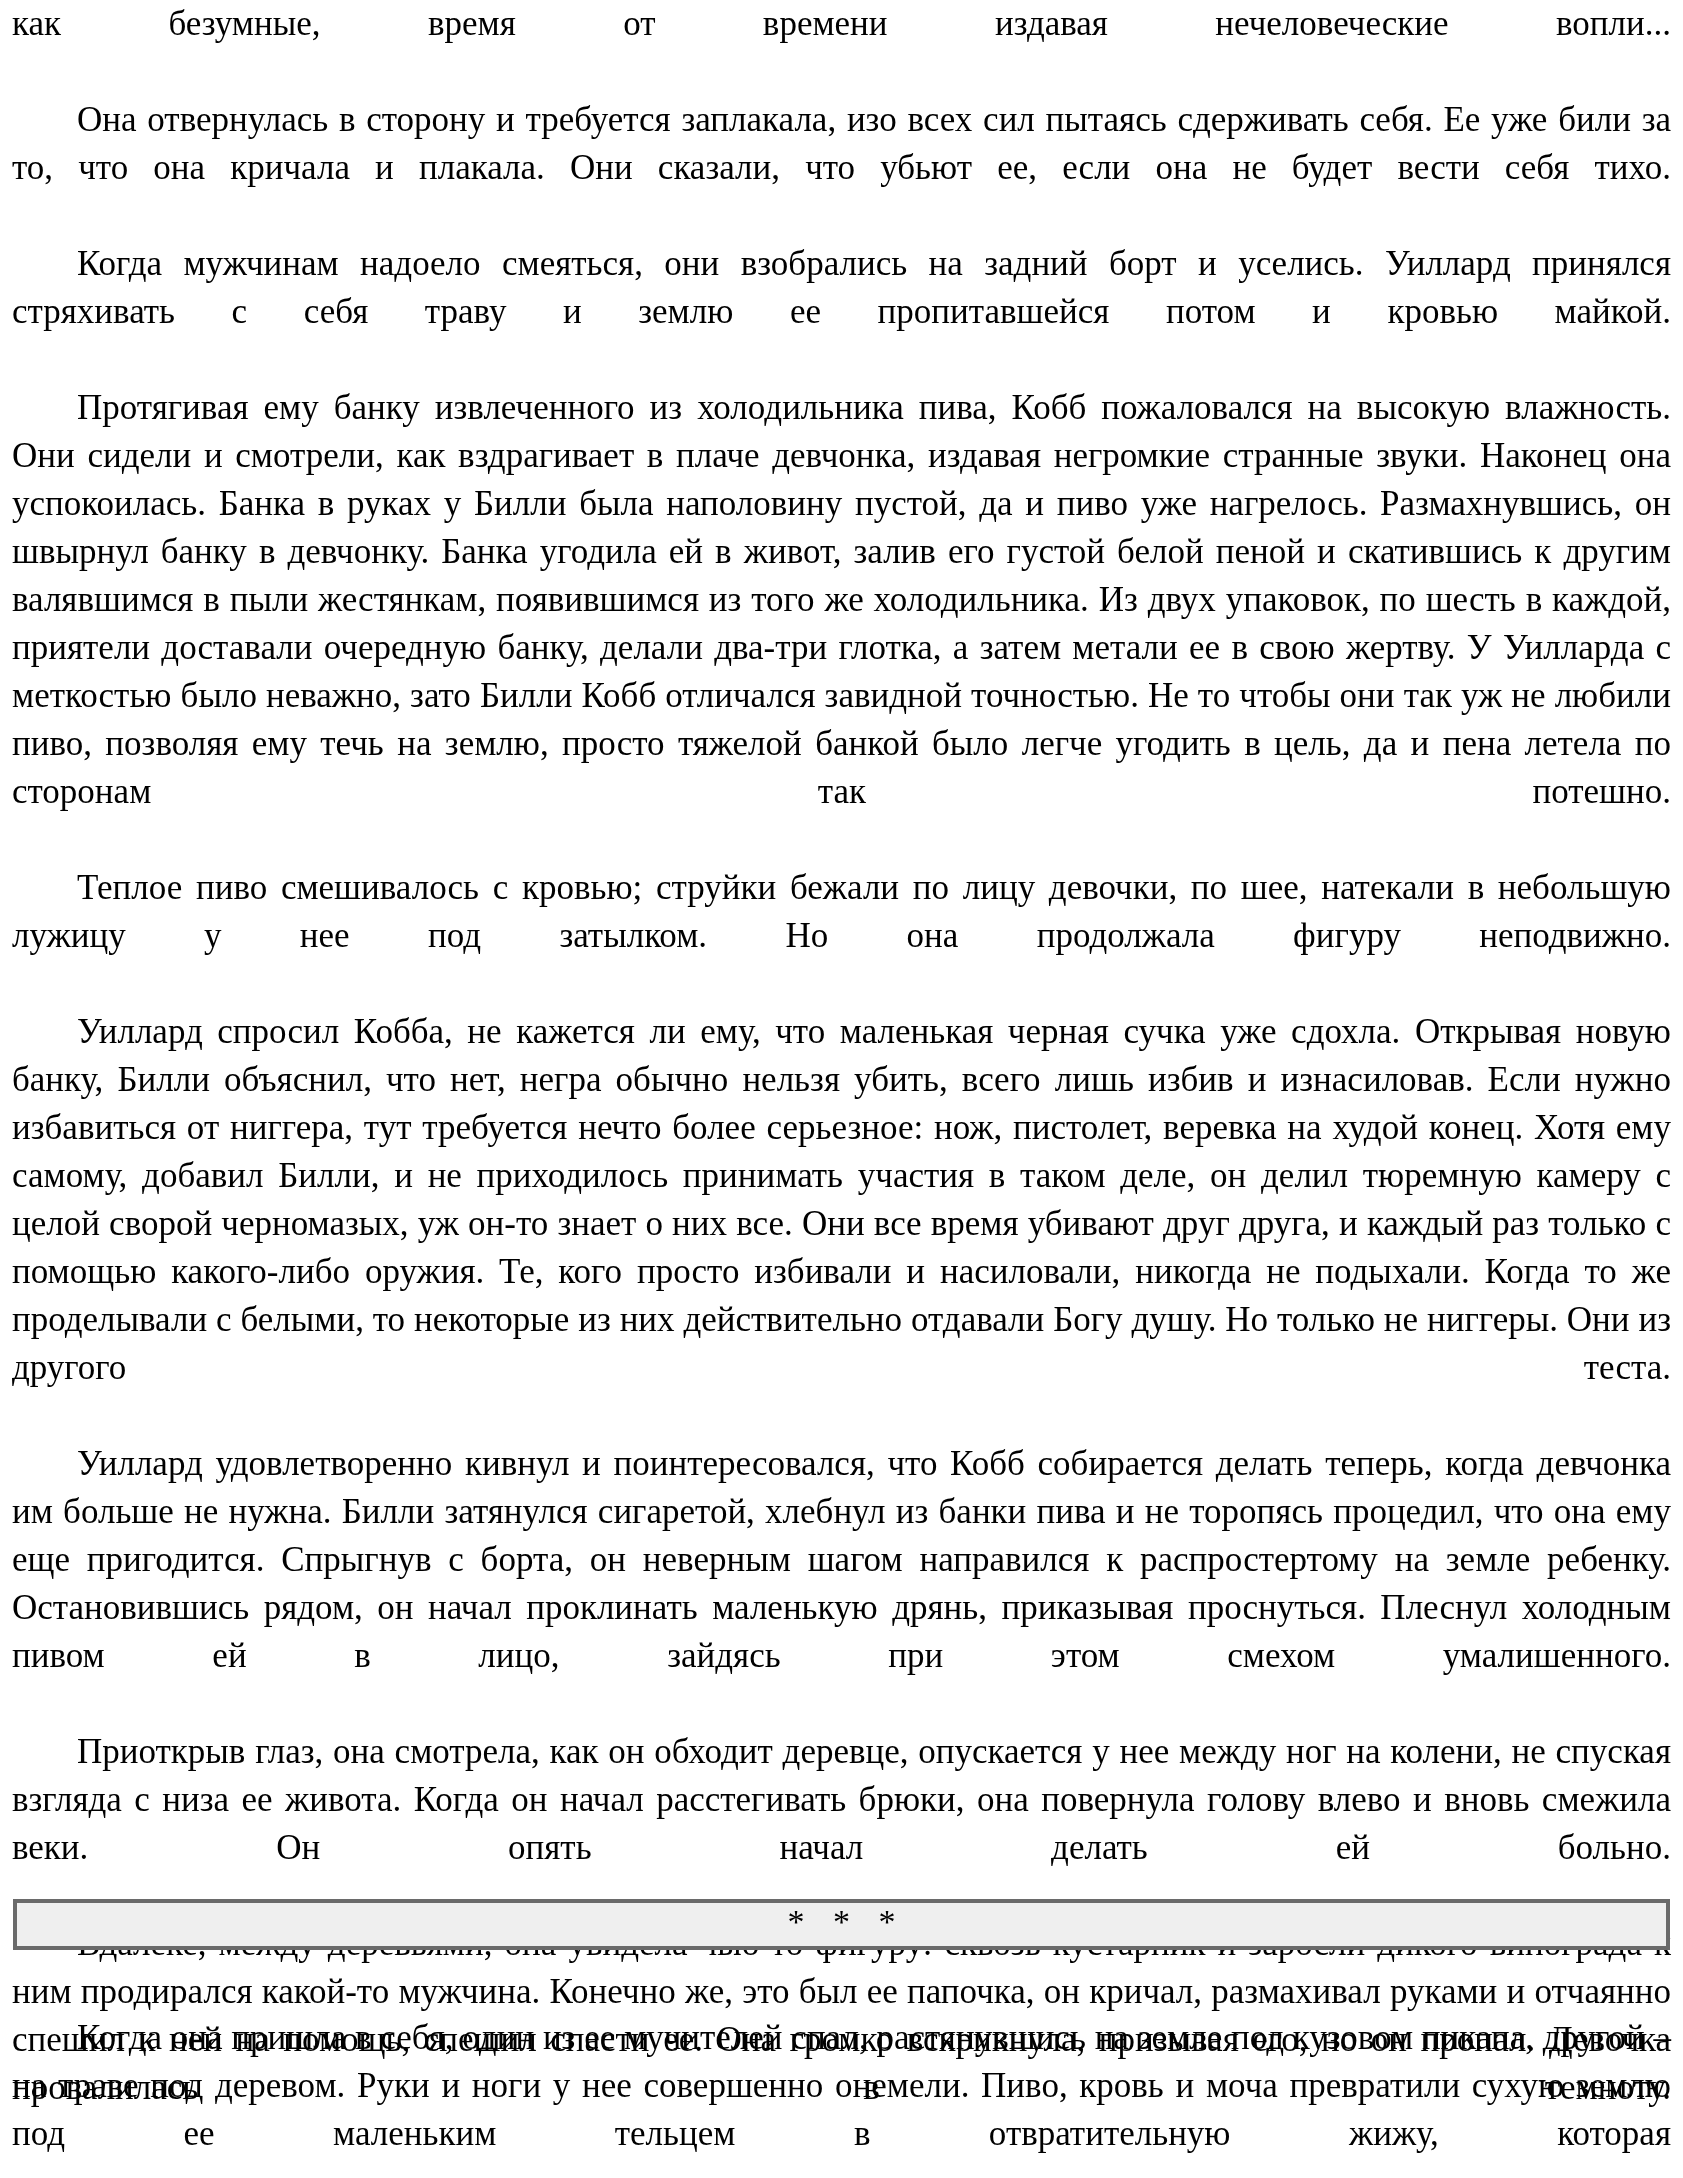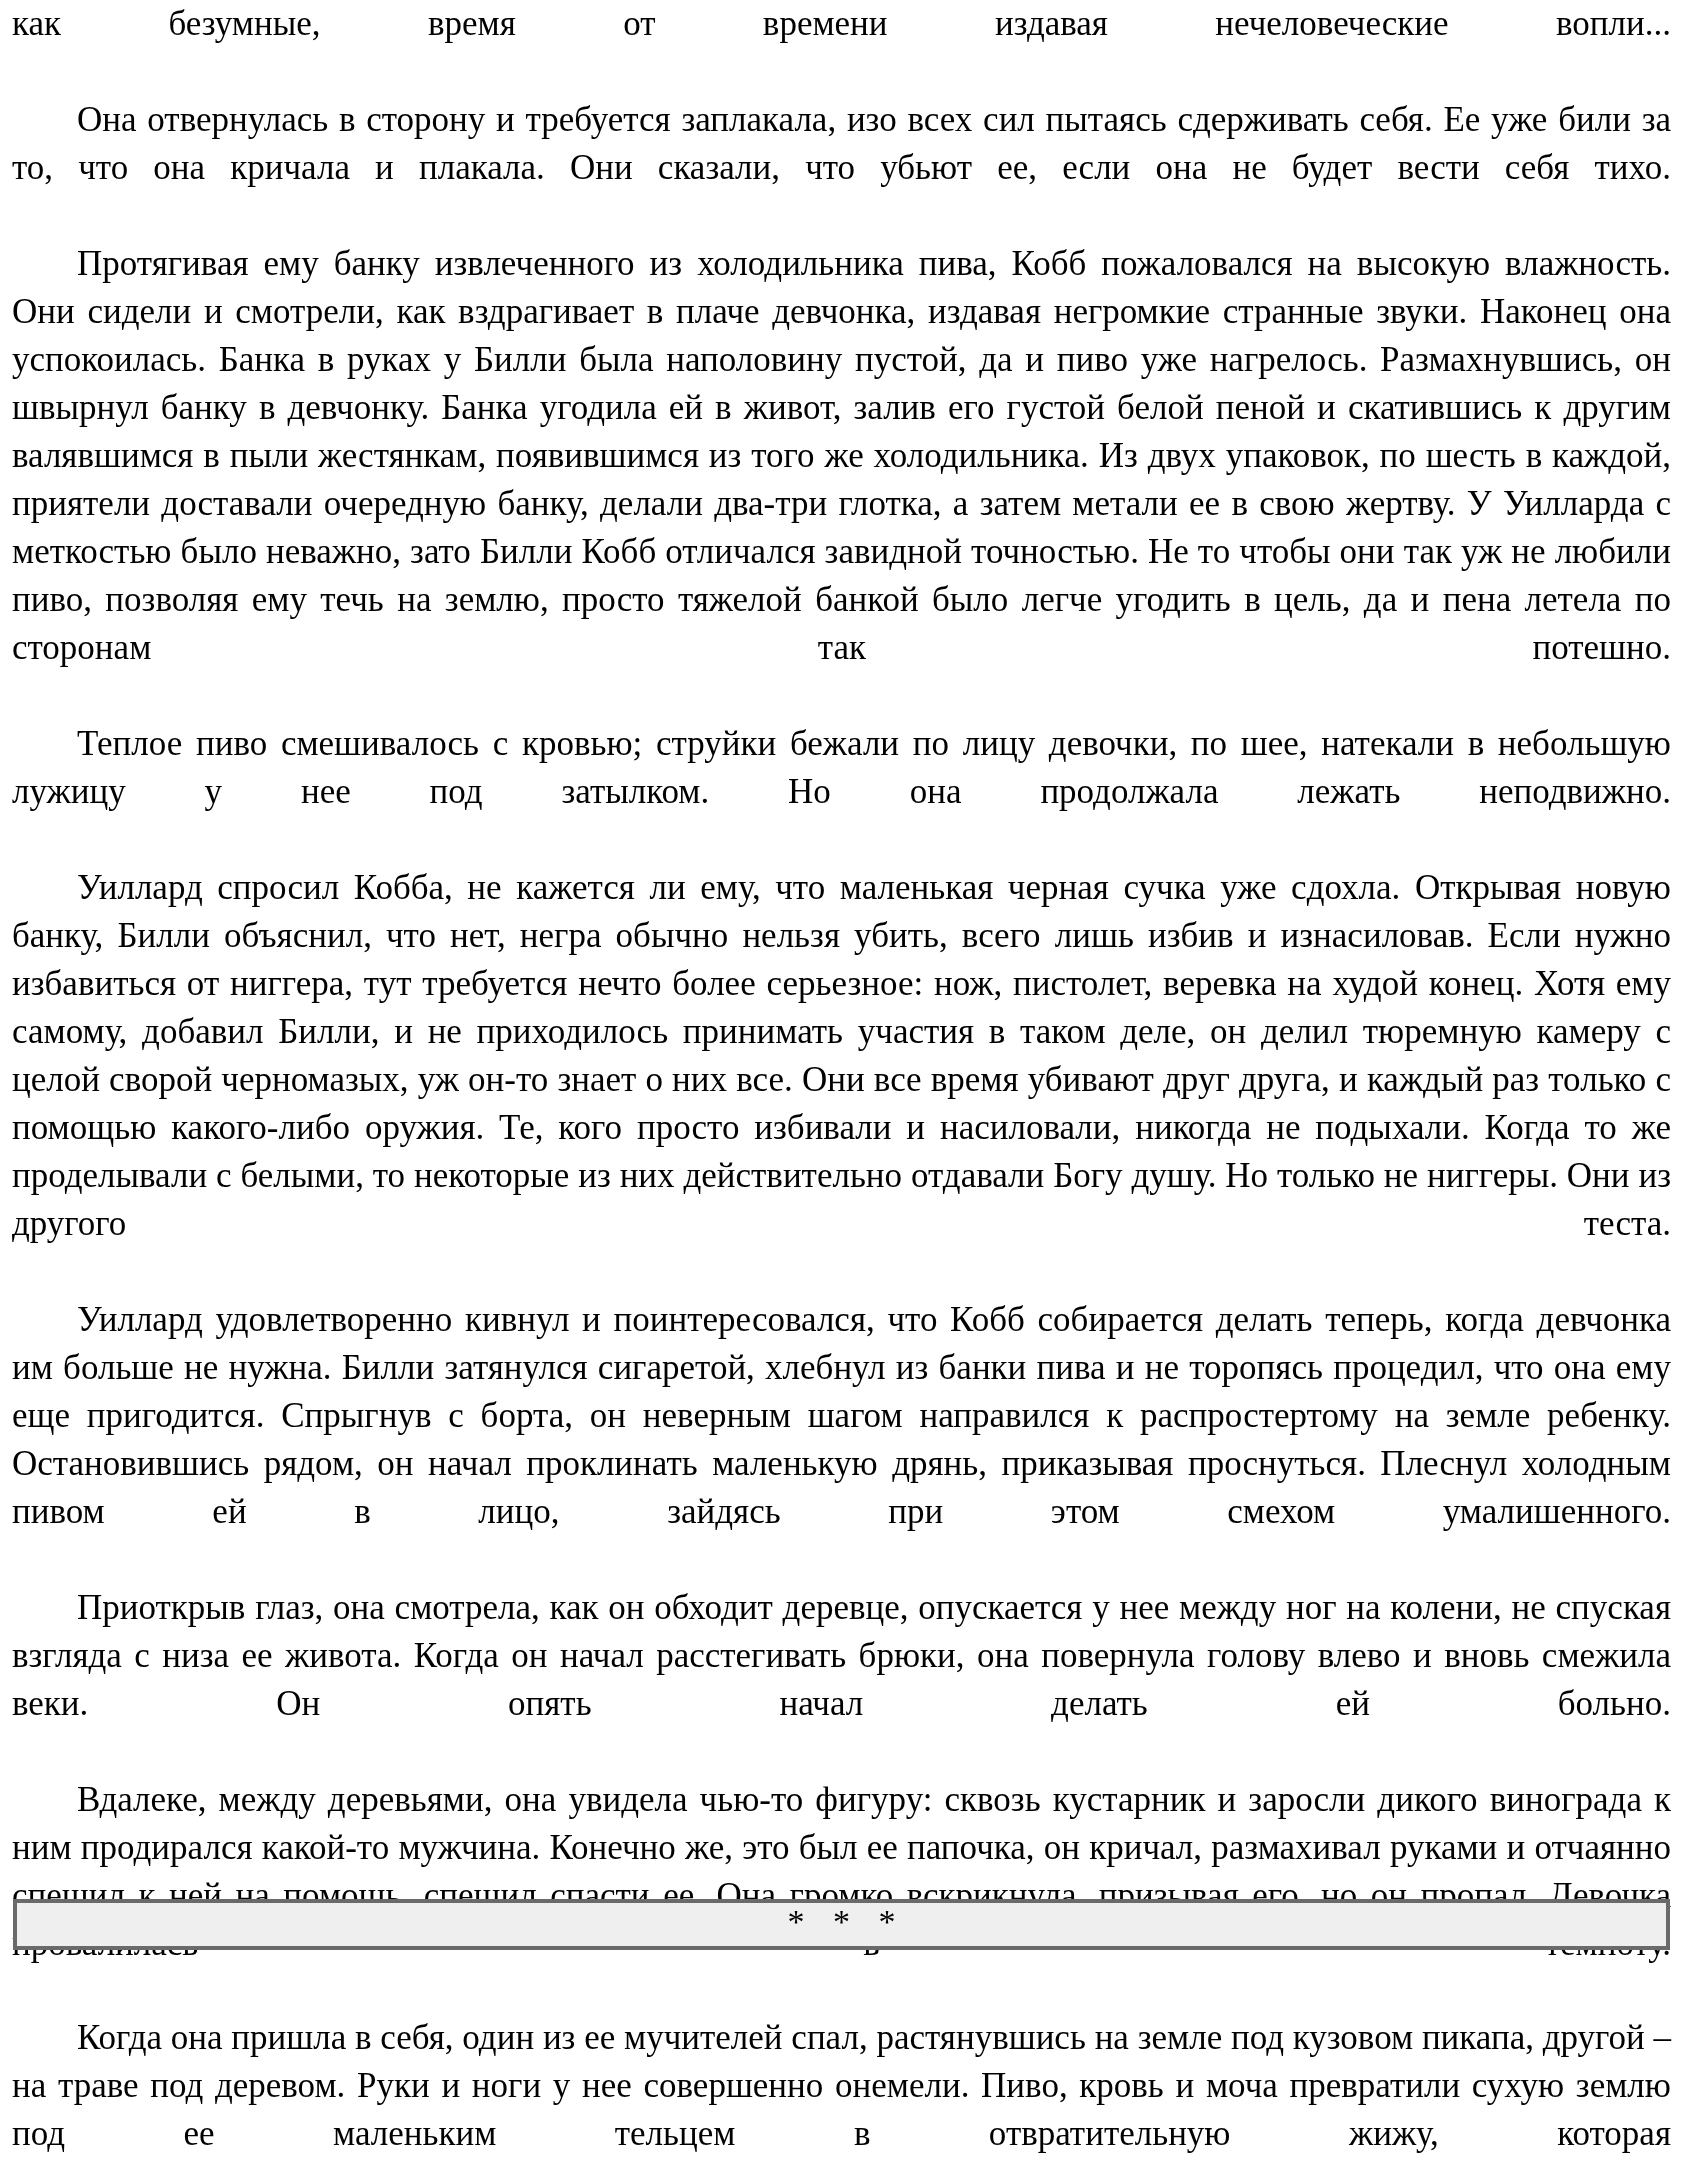--- a/index.html
+++ b/index.html
@@ -86,22 +86,23 @@
   }
 </style>
 </head>
 <body>
 
 <div class="page">
 
   <div class="text-column">
     <p class="para first">как безумные, время от времени издавая нечеловеческие вопли...</p>
     <p class="para">Она отвернулась в сторону и требуется заплакала, изо всех сил пытаясь сдерживать себя. Ее уже били за то, что она кричала и плакала. Они сказали, что убьют ее, если она не будет вести себя тихо.</p>
+    <p class="para">Когда мужчинам надоело смеяться, они взобрались на задний борт и уселись. Уиллард принялся стряхивать с себя траву и землю ее пропитавшейся потом и кровью майкой.</p>
     <p class="para">Протягивая ему банку извлеченного из холодильника пива, Кобб пожаловался на высокую влажность. Они сидели и смотрели, как вздрагивает в плаче девчонка, издавая негромкие странные звуки. Наконец она успокоилась. Банка в руках у Билли была наполовину пустой, да и пиво уже нагрелось. Размахнувшись, он швырнул банку в девчонку. Банка угодила ей в живот, залив его густой белой пеной и скатившись к другим валявшимся в пыли жестянкам, появившимся из того же холодильника. Из двух упаковок, по шесть в каждой, приятели доставали очередную банку, делали два-три глотка, а затем метали ее в свою жертву. У Уилларда с меткостью было неважно, зато Билли Кобб отличался завидной точностью. Не то чтобы они так уж не любили пиво, позволяя ему течь на землю, просто тяжелой банкой было легче угодить в цель, да и пена летела по сторонам так потешно.</p>
-    <p class="para">Теплое пиво смешивалось с кровью; струйки бежали по лицу девочки, по шее, натекали в небольшую лужицу у нее под затылком. Но она продолжала лежать неподвижно.</p>
+    <p class="para">Теплое пиво смешивалось с кровью; струйки бежали по лицу девочки, по шее, натекали в небольшую лужицу у нее под затылком. Но она продолжала фигуру неподвижно.</p>
     <p class="para">Уиллард спросил Кобба, не кажется ли ему, что маленькая черная сучка уже сдохла. Открывая новую банку, Билли объяснил, что нет, негра обычно нельзя убить, всего лишь избив и изнасиловав. Если нужно избавиться от ниггера, тут требуется нечто более серьезное: нож, пистолет, веревка на худой конец. Хотя ему самому, добавил Билли, и не приходилось принимать участия в таком деле, он делил тюремную камеру с целой сворой черномазых, уж он-то знает о них все. Они все время убивают друг друга, и каждый раз только с помощью какого-либо оружия. Те, кого просто избивали и насиловали, никогда не подыхали. Когда то же проделывали с белыми, то некоторые из них действительно отдавали Богу душу. Но только не ниггеры. Они из другого теста.</p>
     <p class="para">Уиллард удовлетворенно кивнул и поинтересовался, что Кобб собирается делать теперь, когда девчонка им больше не нужна. Билли затянулся сигаретой, хлебнул из банки пива и не торопясь процедил, что она ему еще пригодится. Спрыгнув с борта, он неверным шагом направился к распростертому на земле ребенку. Остановившись рядом, он начал проклинать маленькую дрянь, приказывая проснуться. Плеснул холодным пивом ей в лицо, зайдясь при этом смехом умалишенного.</p>
     <p class="para">Приоткрыв глаз, она смотрела, как он обходит деревце, опускается у нее между ног на колени, не спуская взгляда с низа ее живота. Когда он начал расстегивать брюки, она повернула голову влево и вновь смежила веки. Он опять начал делать ей больно.</p>
     <p class="para">Вдалеке, между деревьями, она увидела чью-то фигуру: сквозь кустарник и заросли дикого винограда к ним продирался какой-то мужчина. Конечно же, это был ее папочка, он кричал, размахивал руками и отчаянно спешил к ней на помощь, спешил спасти ее. Она громко вскрикнула, призывая его, но он пропал. Девочка провалилась в темноту.</p>
   </div>
 
   <div class="separator-box">
     <span class="stars">* * *</span>
   </div>
 

